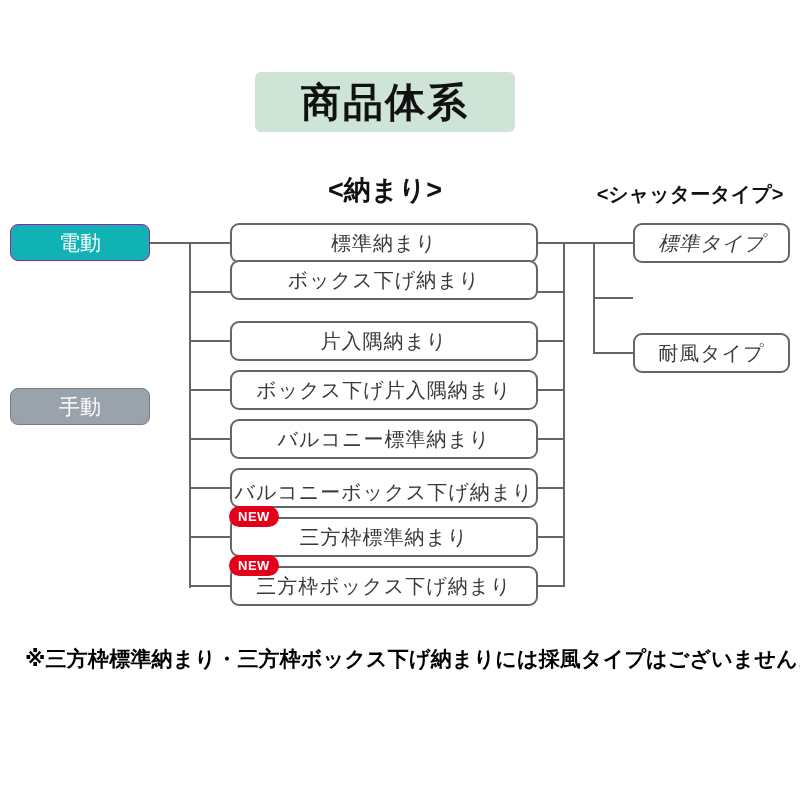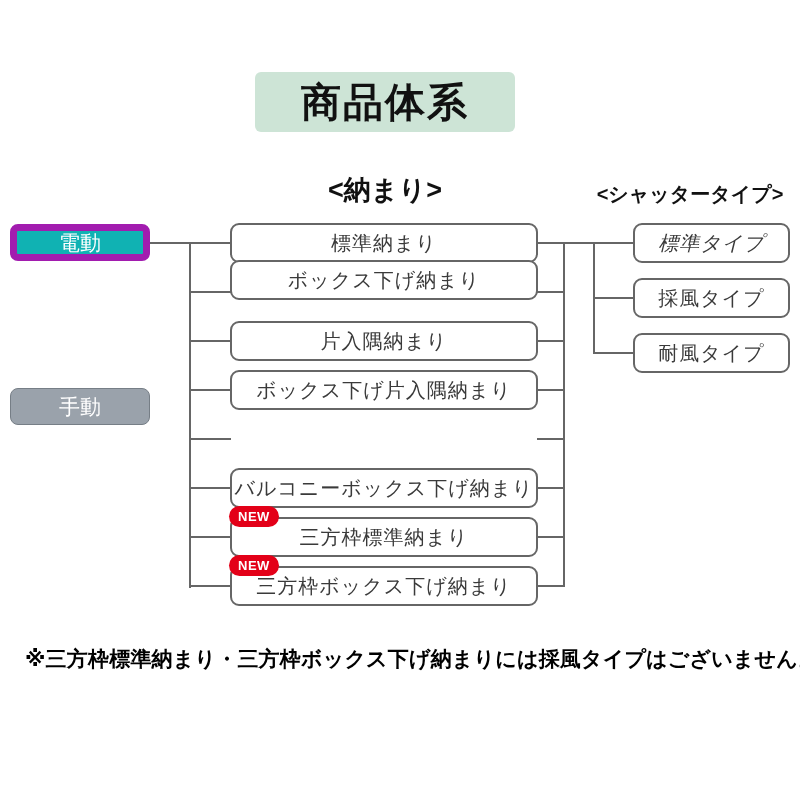--- a/index.html
+++ b/index.html
@@ -21,21 +21,21 @@
     position: absolute; text-align: center; font-weight: bold; color: #111;
   }
   .col-header.nakamari { left: 255px; top: 172px; width: 260px; font-size: 27px; }
   .col-header.shutter  { left: 583px; top: 181px; width: 214px; font-size: 20px; }
 
   .drive-btn {
     position: absolute; left: 10px; width: 140px; height: 37px;
     border-radius: 8px; display: flex; align-items: center; justify-content: center;
     font-size: 21px; color: #ffffff; font-weight: 500;
   }
-  .drive-btn.electric { top: 224px; background: #10b2b3; border: 7px solid #a21caf; }
+  .drive-btn.electric { top: 224px; background: #10b2b3; border: 1px solid #a21caf; }
   .drive-btn.manual   { top: 388px; background: #9aa2ab; border: 1px solid #767e86; }
 
   .node {
     position: absolute; background: #ffffff;
     border: 2px solid #666666; border-radius: 9px;
     display: flex; align-items: center; justify-content: center;
     font-size: 20px; color: #3a3a3a; letter-spacing: 1px;
   }
   .node.mid   { left: 230px; width: 308px; height: 40px; }
   .node.right { left: 633px; width: 157px; height: 40px; }
@@ -101,37 +101,37 @@
   </div>
   <div class="node mid" style="top:260px;">
     <span>ボックス下げ納まり</span>
   </div>
   <div class="node mid" style="top:321px;">
     <span>片入隅納まり</span>
   </div>
   <div class="node mid" style="top:370px;">
     <span>ボックス下げ片入隅納まり</span>
   </div>
-  <div class="node mid" style="top:468px;">
+  <div class="node mid" style="top:419px;">
+    <span>バルコニー標準納まり</span>
+  </div>
+  <div class="node mid" style="top:468px;align-items:flex-end;">
     <span>バルコニーボックス下げ納まり</span>
   </div>
   <div class="node mid" style="top:517px;">
     <span class="new-badge">NEW</span>
     <span>三方枠標準納まり</span>
   </div>
   <div class="node mid" style="top:566px;">
     <span class="new-badge">NEW</span>
     <span>三方枠ボックス下げ納まり</span>
   </div>
 
   <div class="node right" style="top:223px;font-style:italic;">
     <span>標準タイプ</span>
   </div>
-  <div class="node right" style="top:278px;">
-    <span>採風タイプ</span>
-  </div>
   <div class="node right" style="top:333px;">
     <span>耐風タイプ</span>
   </div>
 
   <div class="footnote">※三方枠標準納まり・三方枠ボックス下げ納まりには採風タイプはございません。</div>
 
 </div>
 
 </body></html>

